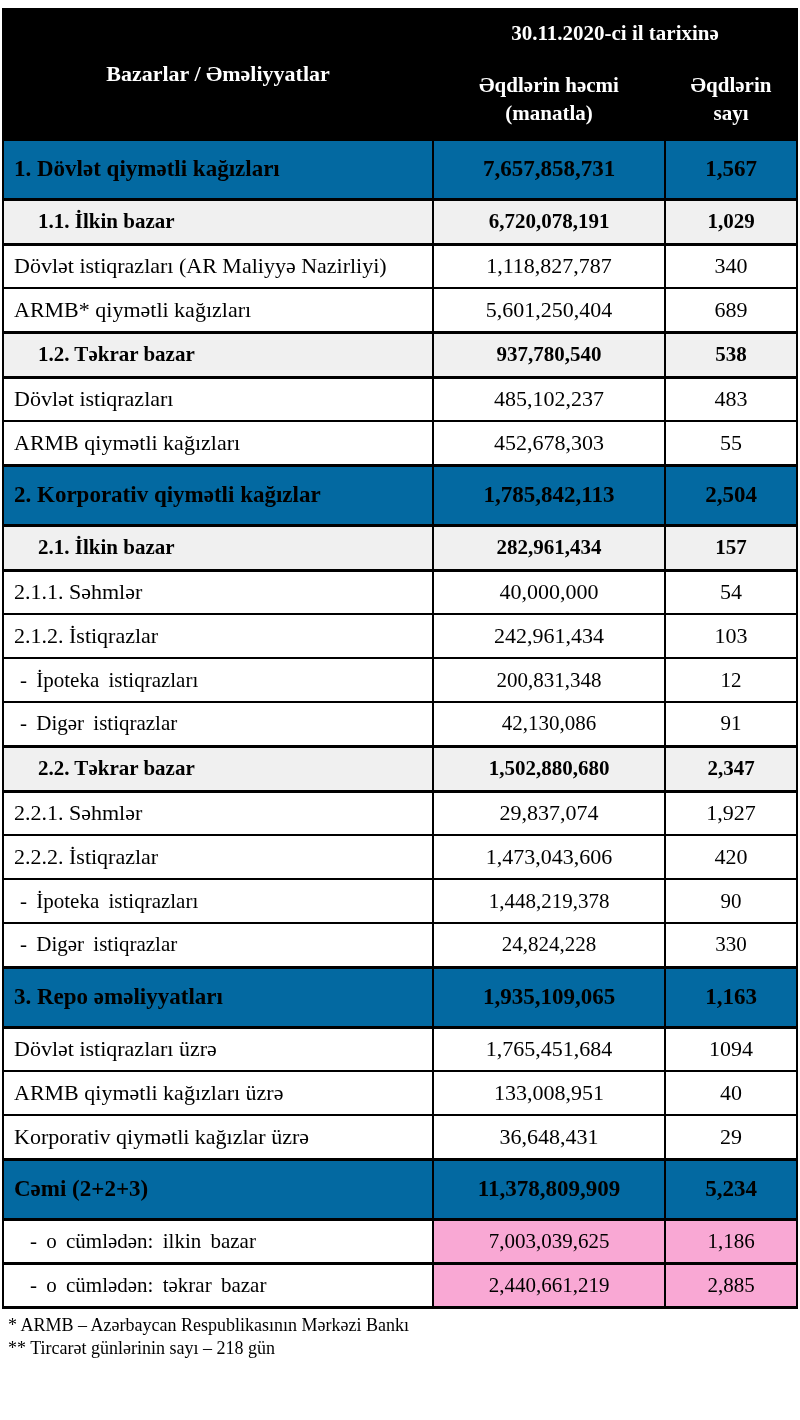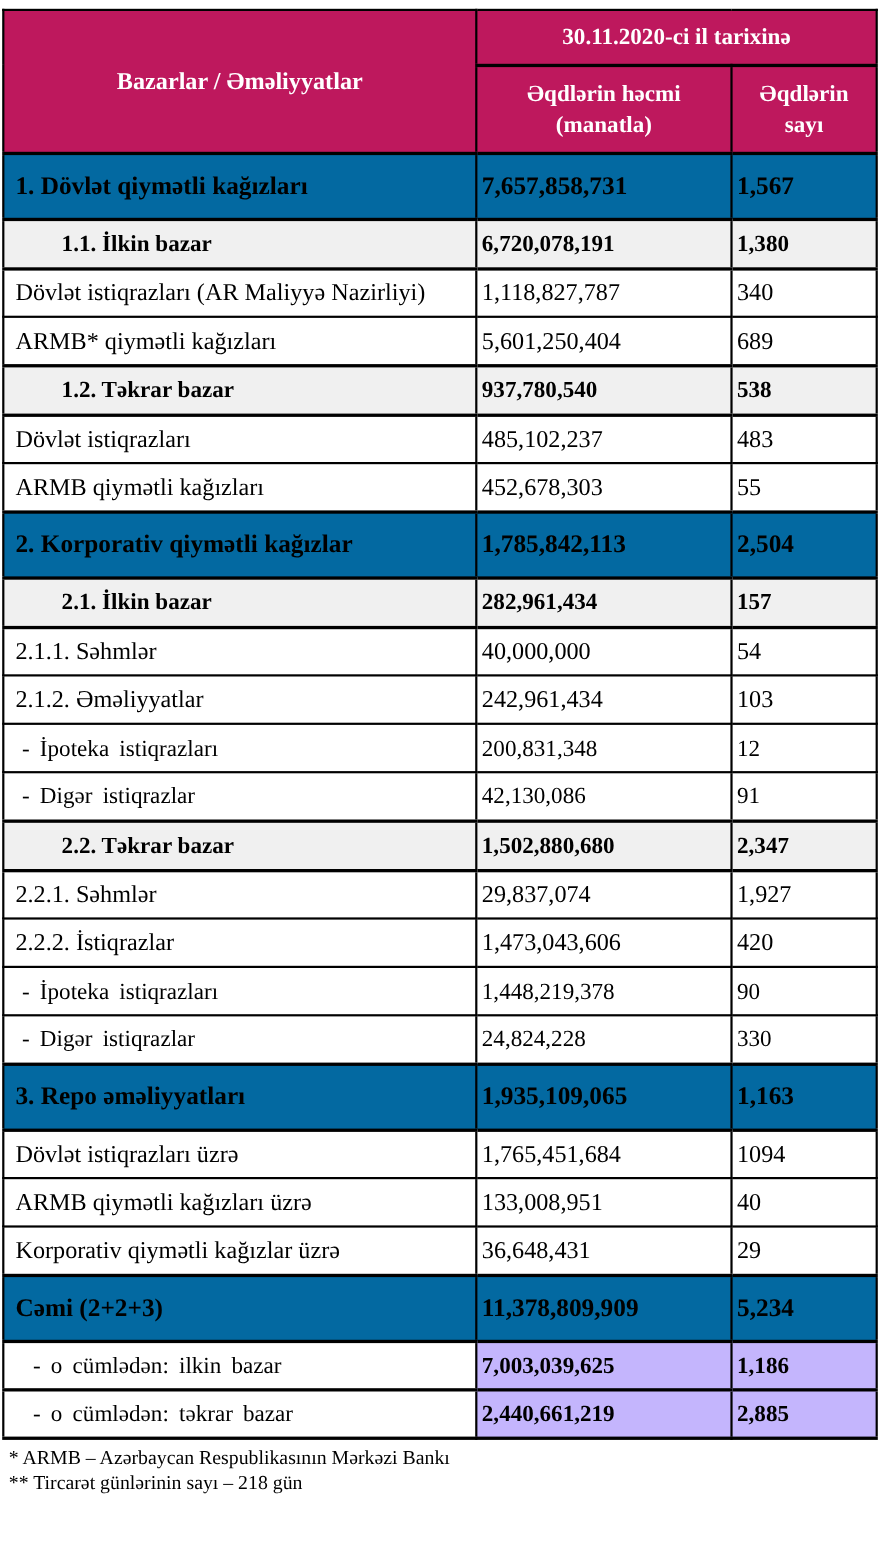--- a/index.html
+++ b/index.html
@@ -17,48 +17,48 @@
     border-collapse: collapse;
     table-layout: fixed;
     width: 794px;
     margin: 8px 0 0 2px;
     border: 2px solid #000;
     border-bottom-width: 3px;
   }
   th, td { border: 2px solid #000; padding: 0; vertical-align: middle; }
 
   thead th {
-    background: #be185d;
+    background: #000000;
     color: #ffffff;
     font-weight: bold;
     text-align: center;
   }
   .th-markets { font-size: 22px; }
   .th-date    { font-size: 21px; height: 50px; border-bottom: 3px solid #000; }
   .th-sub     { font-size: 21px; height: 80px; line-height: 1.35; padding: 2px 6px; }
 
   td.cell-label { text-align: left; padding: 2px 8px 2px 10px; }
-  td.cell-num   { text-align: left; padding: 2px 4px; }
+  td.cell-num   { text-align: center; padding: 2px 4px; }
 
   tr.row-section td {
     background: #0369a1; font-weight: bold; font-size: 23px; height: 60px;
     border-top: 3px solid #000; border-bottom: 3px solid #000;
   }
   tr.row-subsection td {
     background: #F0F0F0; font-weight: bold; font-size: 21px; height: 45px;
     border-top: 3px solid #000; border-bottom: 3px solid #000;
   }
-  tr.row-subsection td.cell-label { padding-left: 52px; }
+  tr.row-subsection td.cell-label { padding-left: 34px; }
 
   tr.row-detail td { background: #ffffff; font-size: 22px; height: 44px; }
   tr.row-dash td   { background: #ffffff; font-size: 21px; height: 44px; }
   tr.row-dash td.cell-label { padding-left: 16px; word-spacing: 4px; margin-left: 36px; }
 
   tr.row-totalsub td {
-    background: #c4b5fd; font-weight: bold; font-size: 21px; height: 44px;
+    background: #f9a8d4; font-weight: normal; font-size: 21px; height: 44px;
     border-top: 3px solid #000;
   }
   tr.row-totalsub td.cell-label {
     background: #ffffff; font-weight: normal; padding-left: 26px; word-spacing: 4px;
   }
 
   .footnotes {
     margin: 5px 16px 0 8px;
     font-size: 18px;
     line-height: 23px;
@@ -87,21 +87,21 @@
     </thead>
     <tbody>
         <tr class="row-section">
           <td class="cell-label">1. Dövlət qiymətli kağızları</td>
           <td class="cell-num">7,657,858,731</td>
           <td class="cell-num">1,567</td>
         </tr>
         <tr class="row-subsection">
           <td class="cell-label">1.1. İlkin bazar</td>
           <td class="cell-num">6,720,078,191</td>
-          <td class="cell-num">1,380</td>
+          <td class="cell-num">1,029</td>
         </tr>
         <tr class="row-detail">
           <td class="cell-label">Dövlət istiqrazları (AR Maliyyə Nazirliyi)</td>
           <td class="cell-num">1,118,827,787</td>
           <td class="cell-num">340</td>
         </tr>
         <tr class="row-detail">
           <td class="cell-label">ARMB* qiymətli kağızları</td>
           <td class="cell-num">5,601,250,404</td>
           <td class="cell-num">689</td>
@@ -130,21 +130,21 @@
           <td class="cell-label">2.1. İlkin bazar</td>
           <td class="cell-num">282,961,434</td>
           <td class="cell-num">157</td>
         </tr>
         <tr class="row-detail">
           <td class="cell-label">2.1.1. Səhmlər</td>
           <td class="cell-num">40,000,000</td>
           <td class="cell-num">54</td>
         </tr>
         <tr class="row-detail">
-          <td class="cell-label">2.1.2. Əməliyyatlar</td>
+          <td class="cell-label">2.1.2. İstiqrazlar</td>
           <td class="cell-num">242,961,434</td>
           <td class="cell-num">103</td>
         </tr>
         <tr class="row-dash">
           <td class="cell-label">- İpoteka istiqrazları</td>
           <td class="cell-num">200,831,348</td>
           <td class="cell-num">12</td>
         </tr>
         <tr class="row-dash">
           <td class="cell-label">- Digər istiqrazlar</td>

